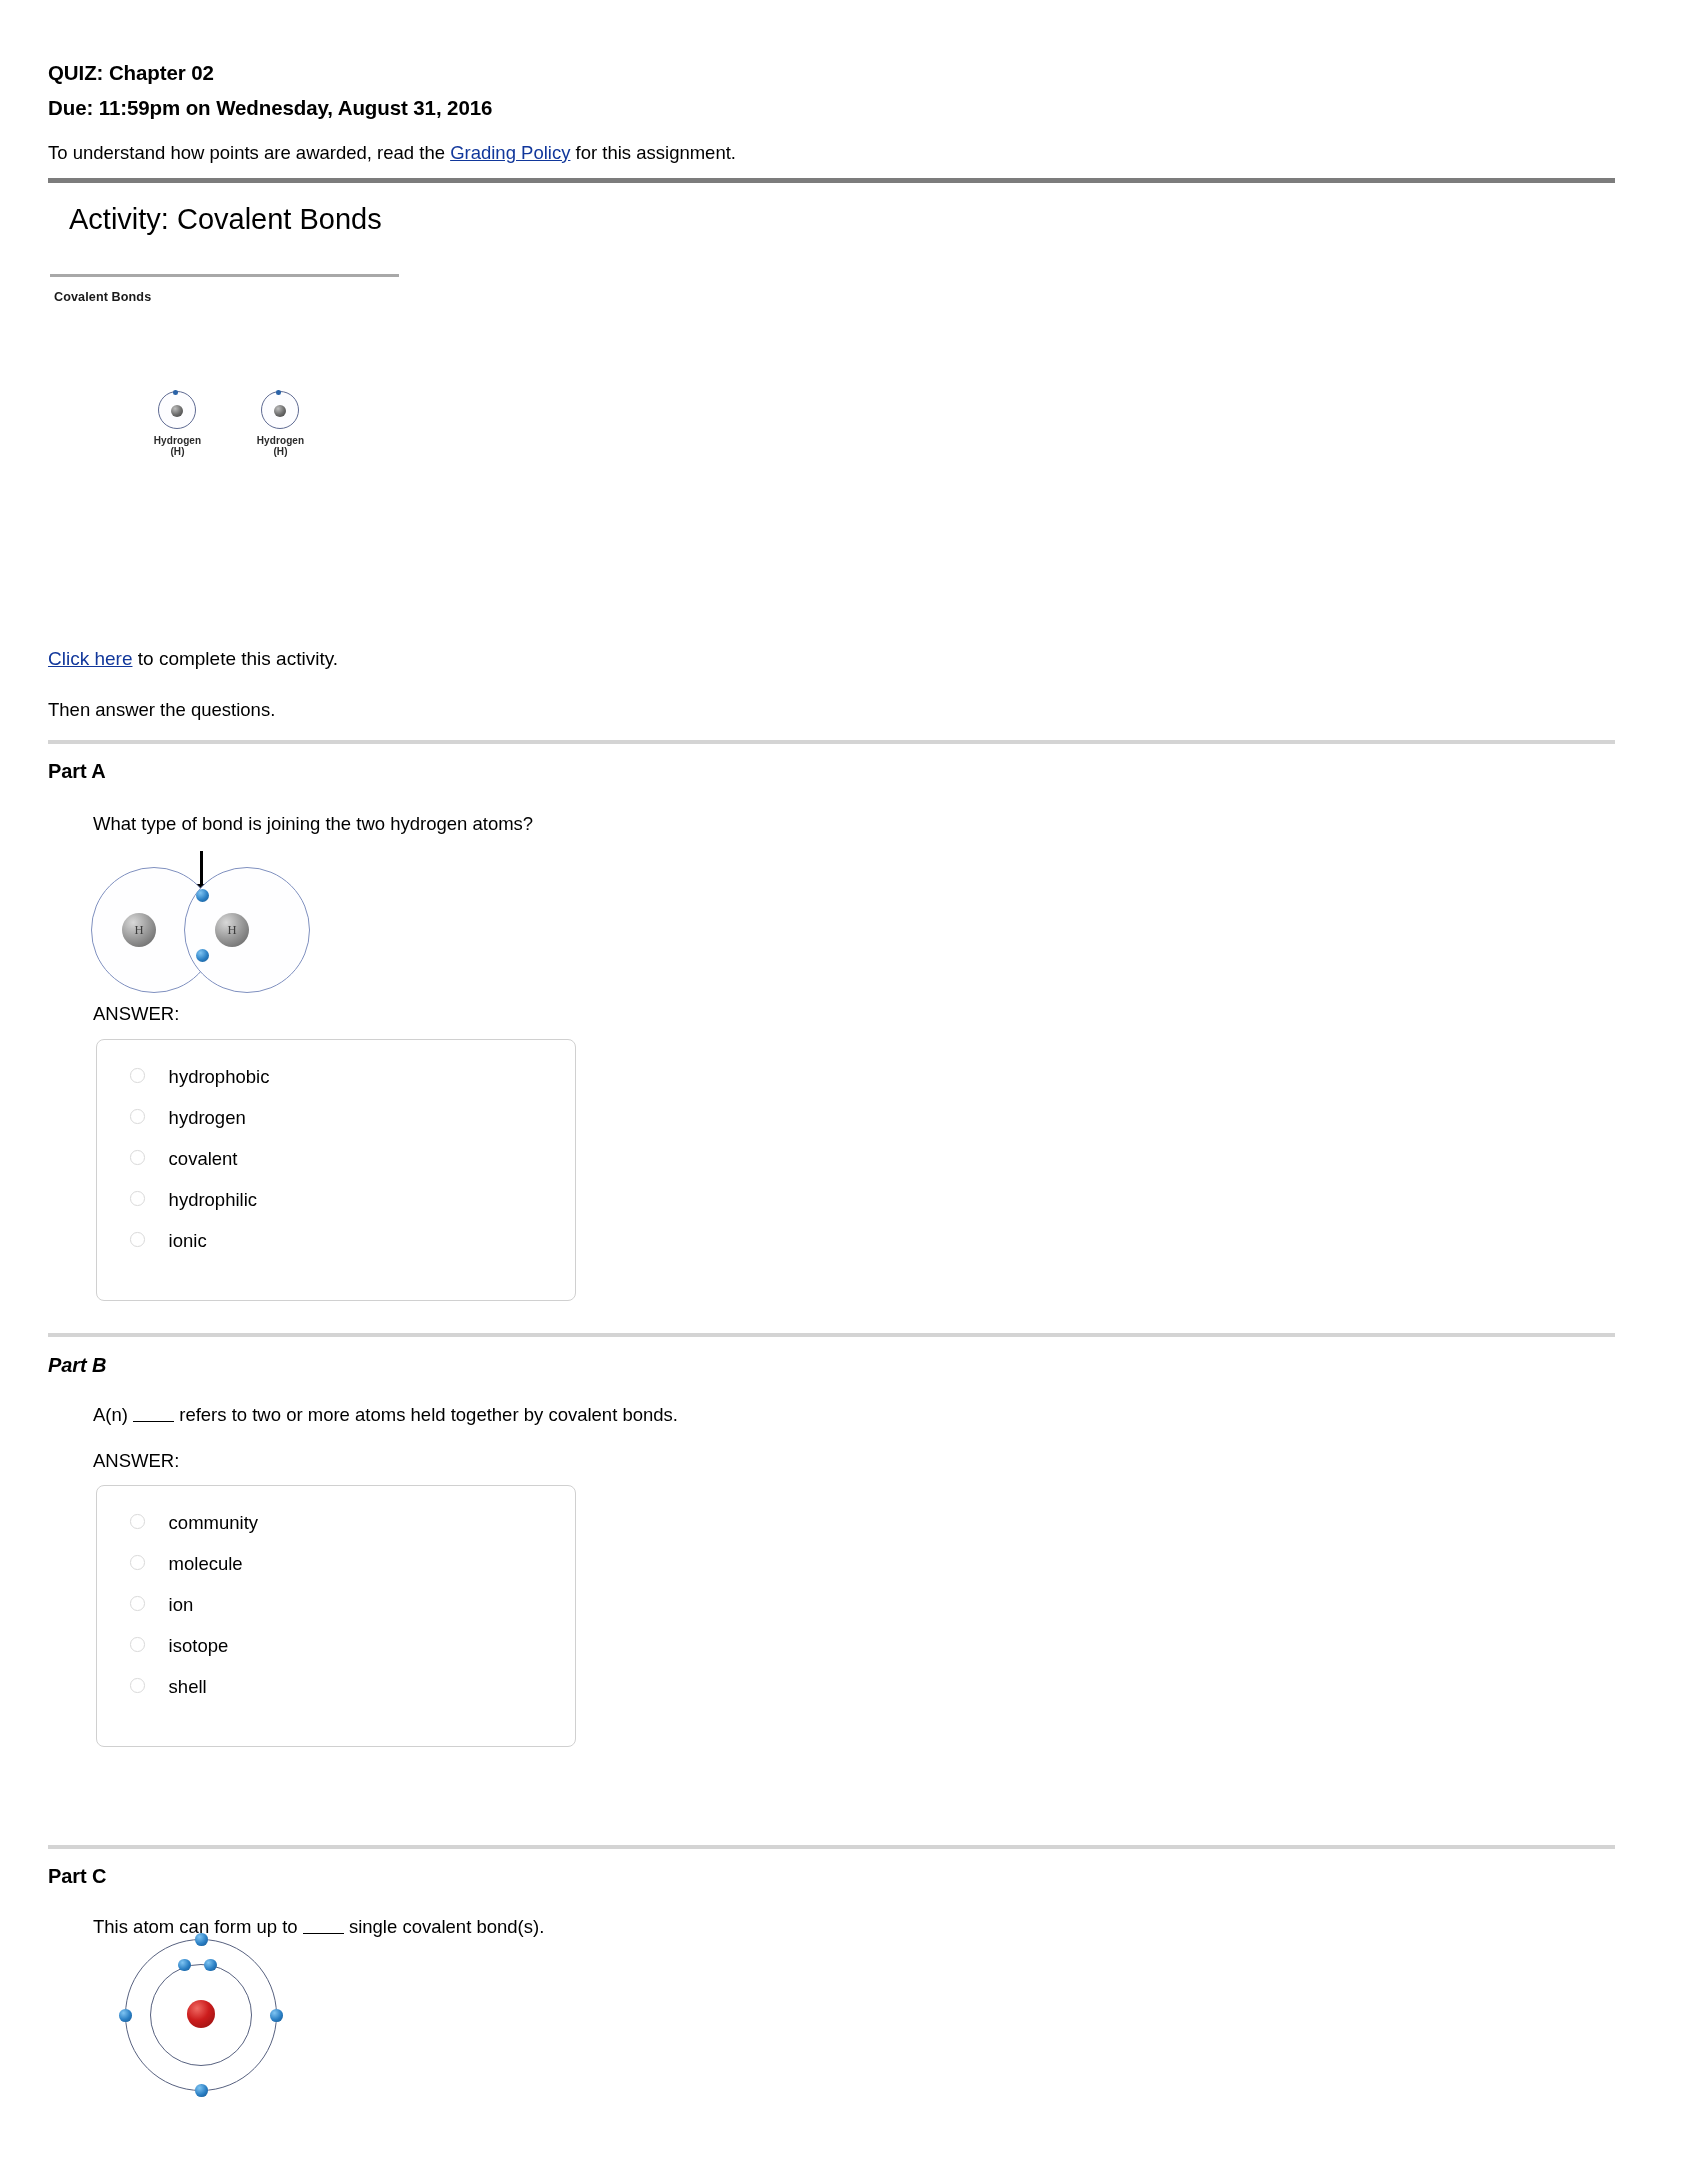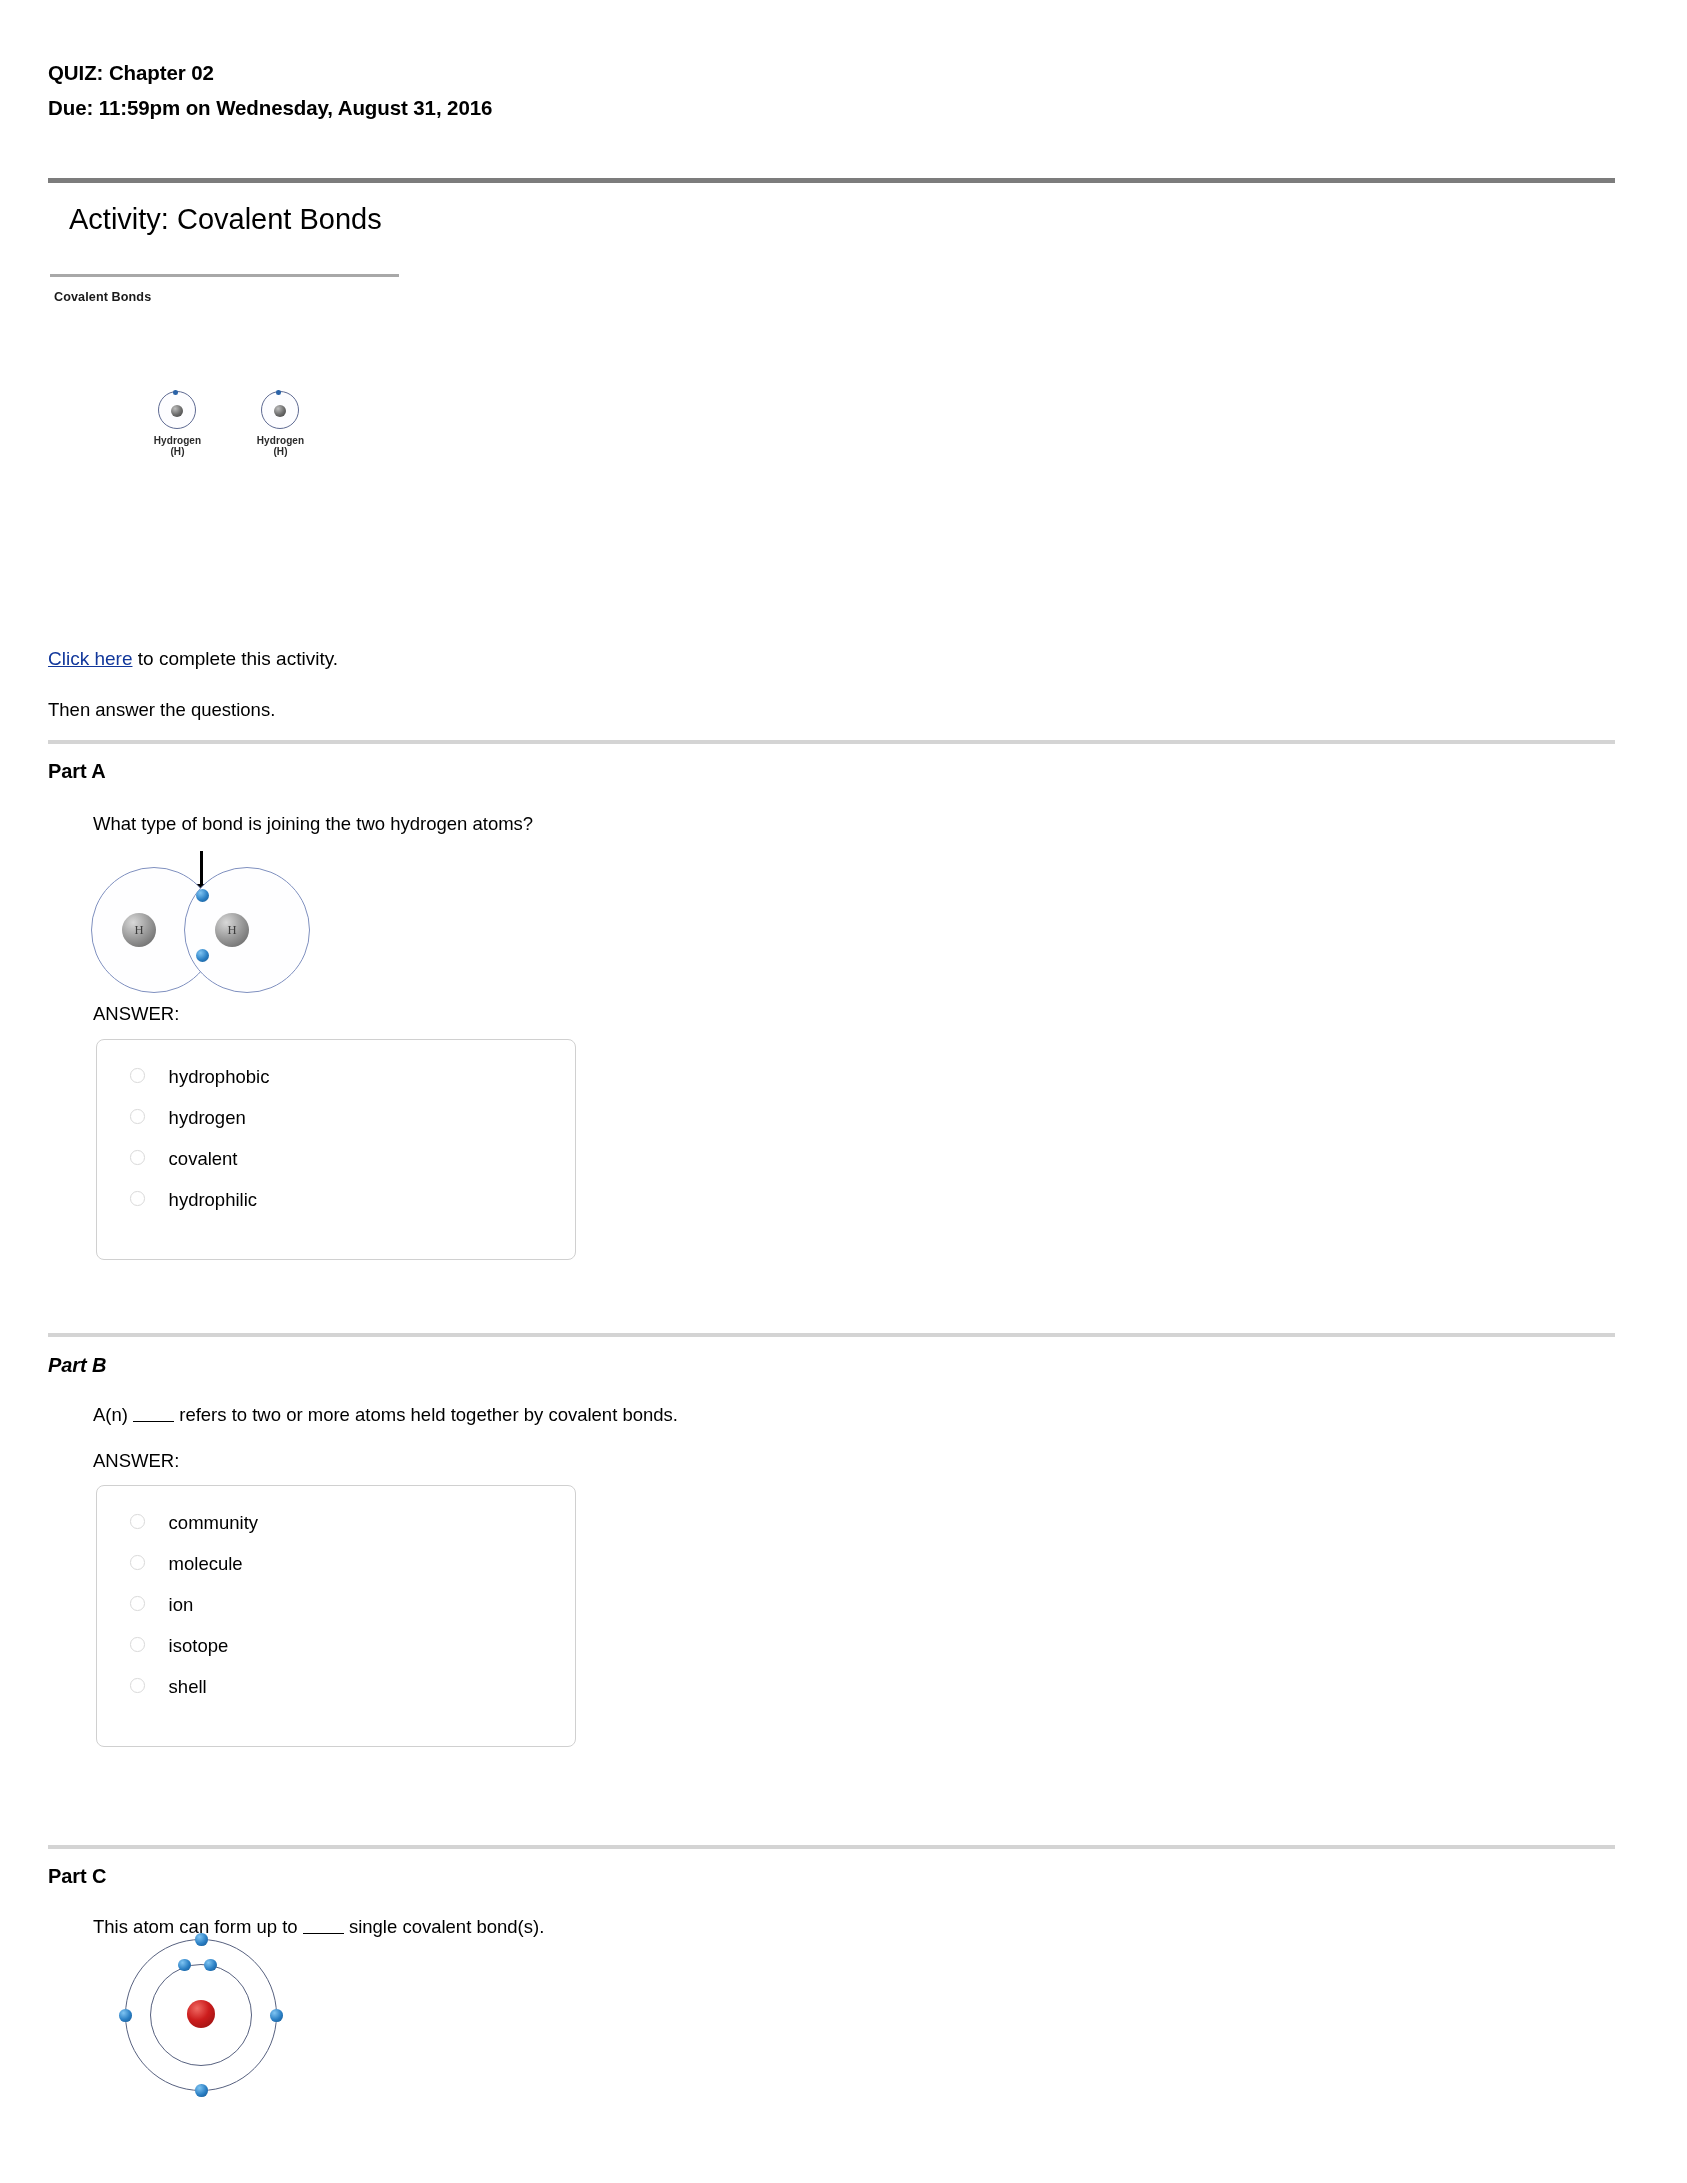--- a/index.html
+++ b/index.html
@@ -339,20 +339,21 @@
   .c-fig .e-in-b       { left: 86px; top: 26.5px; }
 </style>
 </head>
 <body>
 
 <div class="page">
 
   <div class="header">
     <div class="quiz-title">QUIZ: Chapter 02</div>
     <div class="due-line">Due: 11:59pm on Wednesday, August 31, 2016</div>
+    <div class="grading-line"><span>To understand how points are awarded, read the </span><a href="#" class="grading-link">Grading Policy</a><span> for this assignment.</span></div>
   </div>
 
   <div class="rule-thick" style="top:166px;"></div>
 
   <div class="activity-title" style="top:193px;">Activity: Covalent Bonds</div>
 
   <div class="rule-thin-activity" style="top:262px;"></div>
 
   <div class="activity-subtitle" style="top:278px;">Covalent Bonds</div>
 
@@ -401,20 +402,24 @@
       <span class="radio"></span>
       <span class="option-label">hydrogen</span>
     </div>
     <div class="option-row">
       <span class="radio"></span>
       <span class="option-label">covalent</span>
     </div>
     <div class="option-row">
       <span class="radio"></span>
       <span class="option-label">hydrophilic</span>
+    </div>
+    <div class="option-row">
+      <span class="radio"></span>
+      <span class="option-label">ionic</span>
     </div>
   </div>
 
   <div class="rule-part" style="top:1321px;"></div>
   <div class="part-label" style="top:1342px;font-style:italic;">Part B</div>
   <div class="question-text" style="top:1391px;"><span>A(n) </span><span class="blank-underline"></span><span> refers to two or more atoms held together by covalent bonds.</span></div>
 
   <div class="answer-label" style="top:1437px;">ANSWER:</div>
 
   <div class="answer-box" style="top:1473px;">

